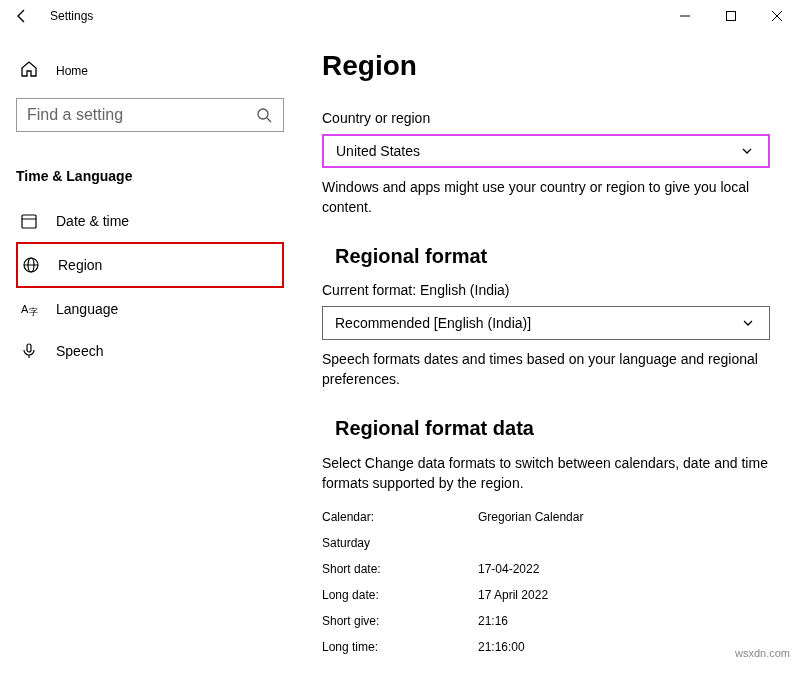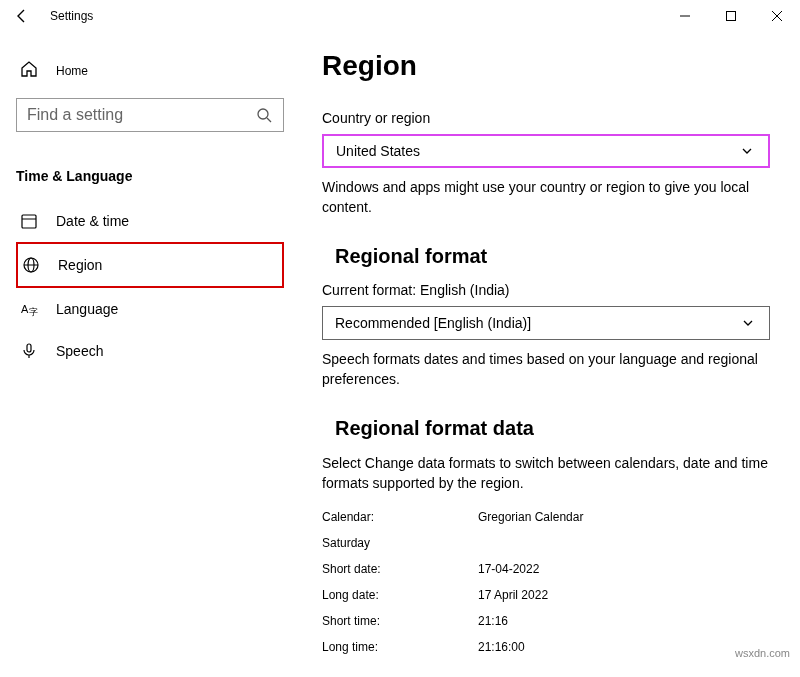--- a/index.html
+++ b/index.html
@@ -160,21 +160,21 @@
       </div>
     <div class="kv">
         <div class="k">Short date:</div>
         <div>17-04-2022</div>
       </div>
     <div class="kv">
         <div class="k">Long date:</div>
         <div>17 April 2022</div>
       </div>
     <div class="kv">
-        <div class="k">Short time:</div>
+        <div class="k">Short give:</div>
         <div>21:16</div>
       </div>
     <div class="kv">
         <div class="k">Long time:</div>
         <div>21:16:00</div>
       </div>
 
   </div>
 </div>
 

